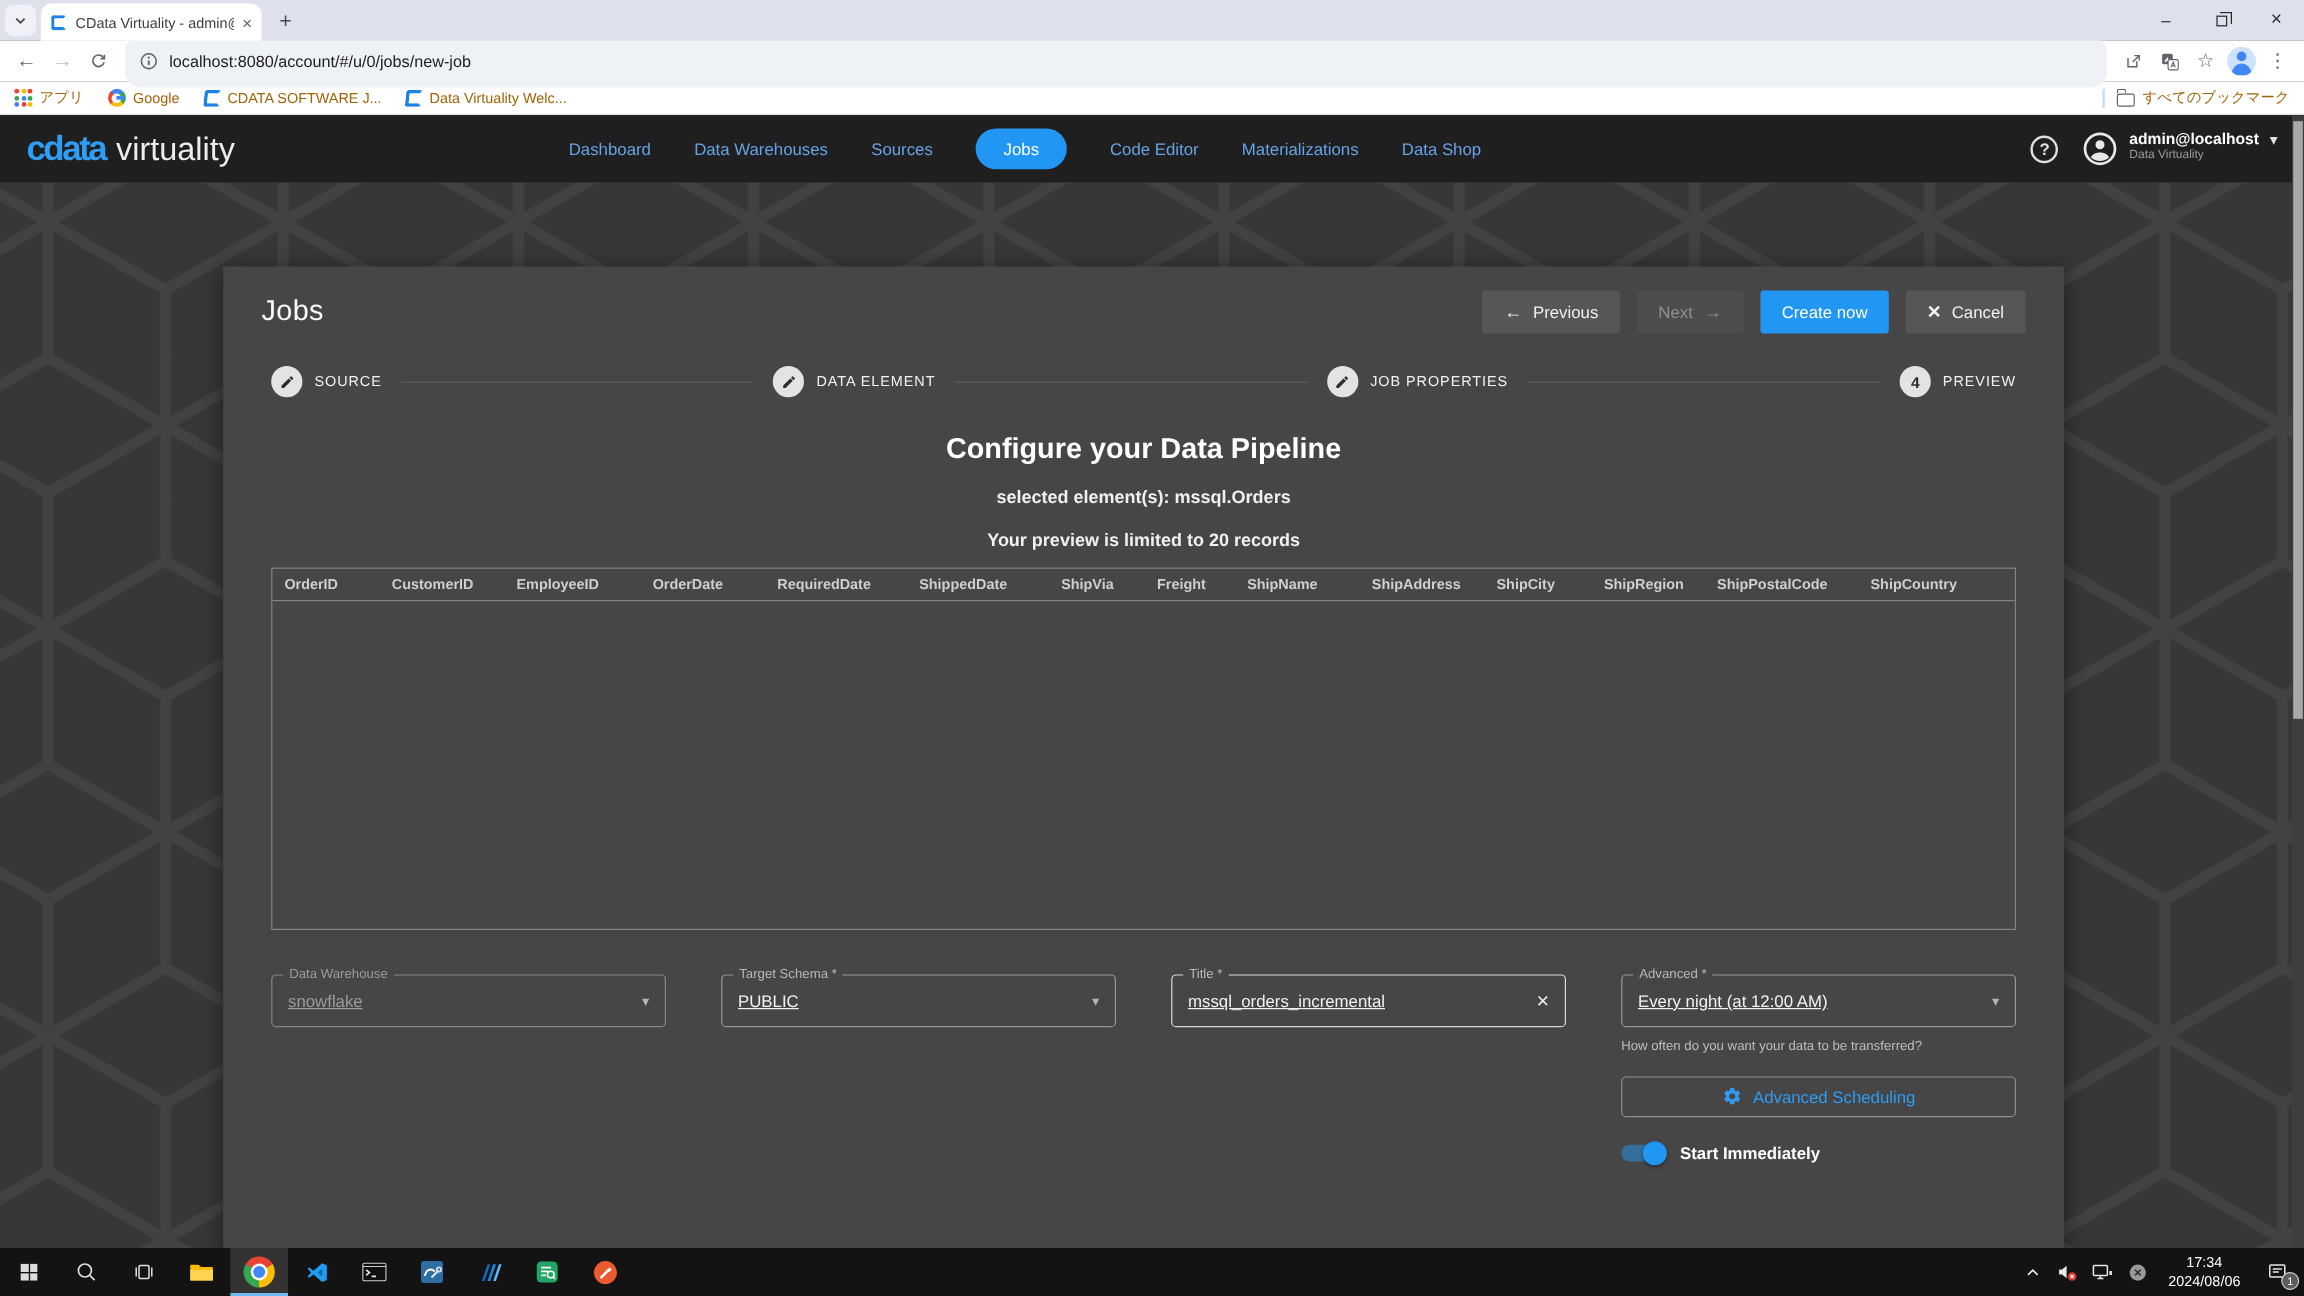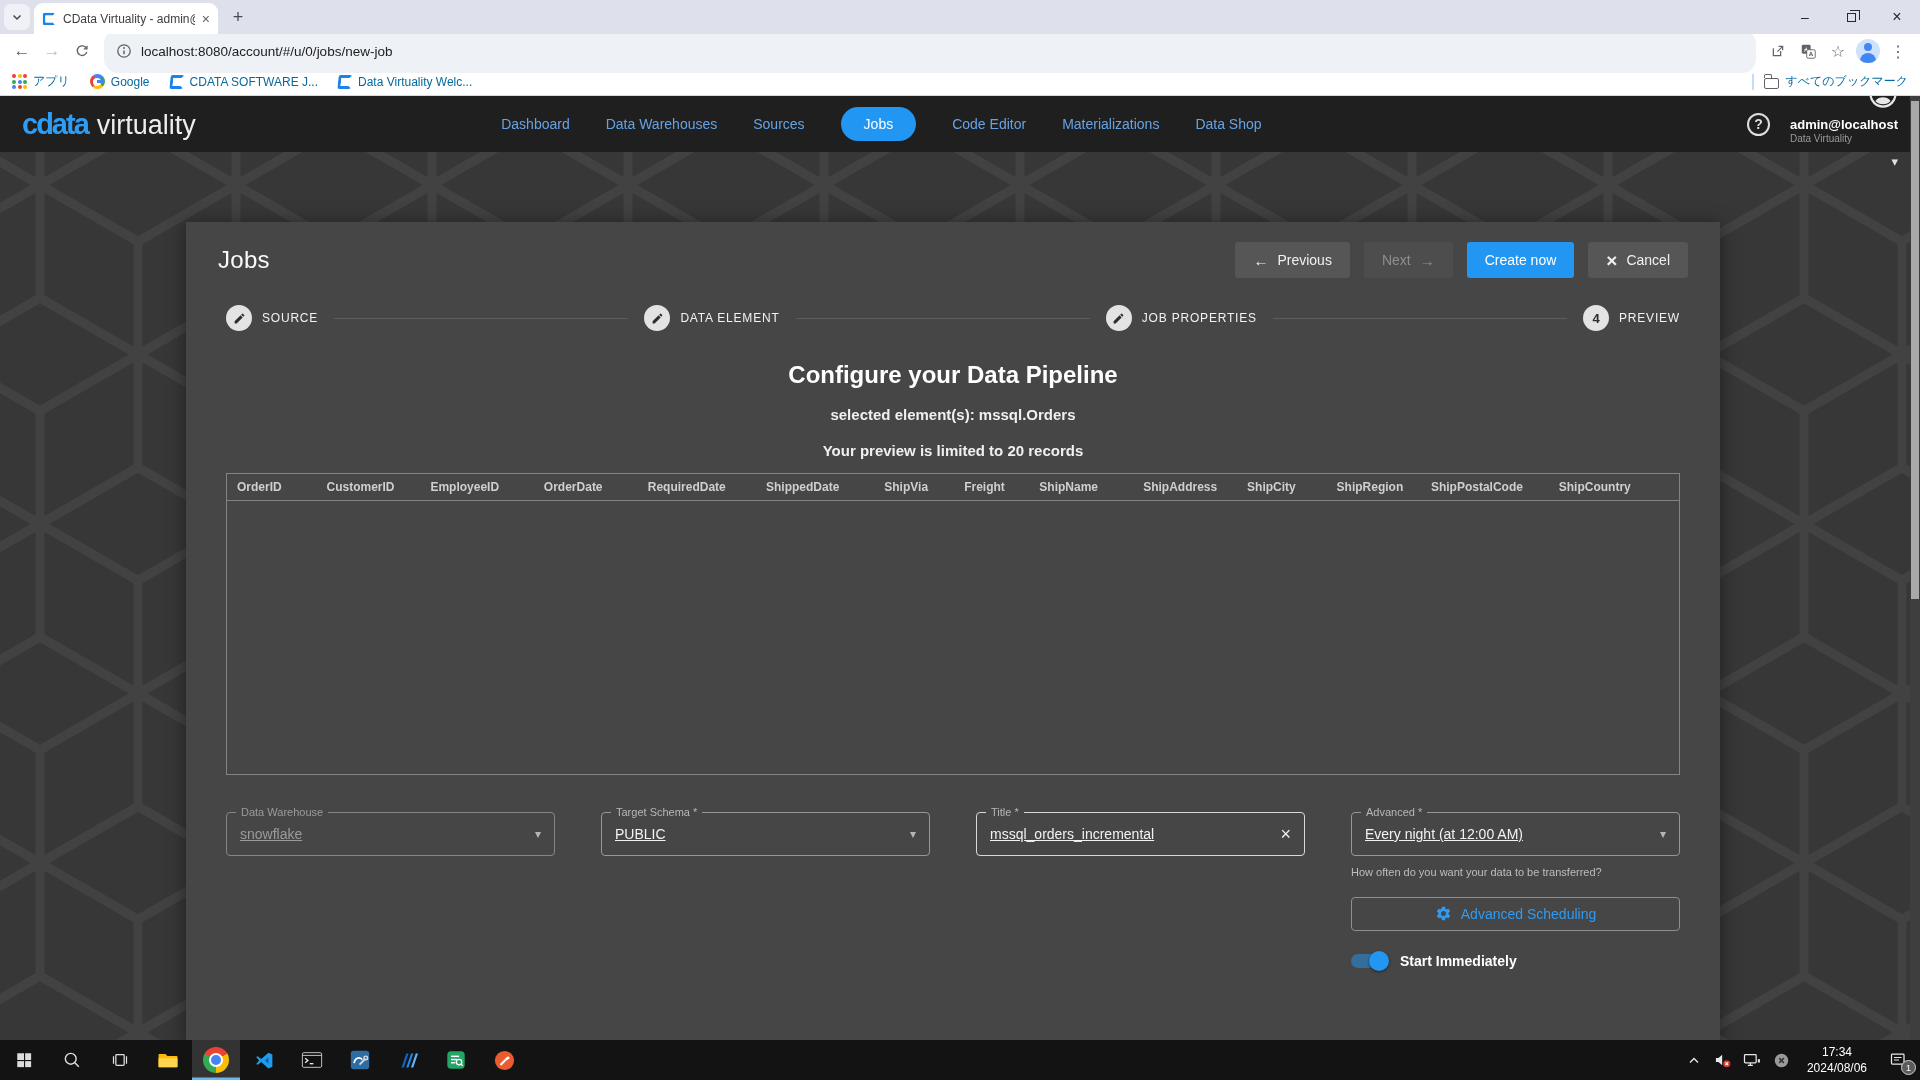--- a/index.html
+++ b/index.html
@@ -23,21 +23,21 @@
   .navbtn { width:28px; height:28px; display:grid; place-items:center; font-size:17px; color:#5f6368; }
   .navbtn.fwd { color:#bdc1c6; }
   .urlbar { flex:1; height:43px; background:#eef1f6; border-radius:14px; display:flex; align-items:center; padding:0 12px; gap:9px; margin:0 6px; }
   .url-text { font-size:13.5px; color:#202124; }
   .tb-icon { width:28px; height:28px; display:grid; place-items:center; color:#5f6368; font-size:16px; }
   .avatar-blue { width:24px; height:24px; border-radius:50%; background:#cfe2fb; position:relative; overflow:hidden; }
   .avatar-blue::before { content:""; position:absolute; left:8px; top:4px; width:8px; height:8px; border-radius:50%; background:#4285f4; }
   .avatar-blue::after { content:""; position:absolute; left:4px; top:14px; width:16px; height:10px; border-radius:8px 8px 0 0; background:#4285f4; }
 
   .bookmarks { height:28px; background:#fff; display:flex; align-items:center; padding:0 12px; gap:20px; border-bottom:1px solid #d7dae0; }
-  .bm { display:flex; align-items:center; gap:6px; font-size:12px; color:#0369a1; white-space:nowrap;text-align:right; }
+  .bm { display:flex; align-items:center; gap:6px; font-size:12px; color:#a16207; white-space:nowrap;text-align:right; }
   .apps-grid { display:grid; grid-template-columns:repeat(3,4px); grid-auto-rows:4px; gap:1.5px; }
   .apps-grid span { border-radius:50%; }
   .gicon { width:15px; height:15px; border-radius:50%; background:conic-gradient(from -45deg,#4285f4 0deg 90deg,#34a853 90deg 180deg,#fbbc05 180deg 270deg,#ea4335 270deg 360deg); position:relative; }
   .gicon::before { content:""; position:absolute; inset:3.5px; background:#fff; border-radius:50%; }
   .gicon::after { content:""; position:absolute; right:1px; top:6px; width:6.5px; height:3px; background:#4285f4; }
   .cicon { width:14px; height:14px; border:3px solid #1c83e8; border-radius:3px; border-right-color:transparent; transform:skewX(-6deg); }
   .bm-right { margin-left:auto; display:flex; align-items:center; gap:10px; }
   .bm-vline { width:2px; height:16px; background:#c6dafc; }
   .folder { width:15px; height:11px; border:1.5px solid #5f6368; border-radius:2px; position:relative; margin-top:3px; }
   .folder::before { content:""; position:absolute; top:-4.5px; left:-1.5px; width:6px; height:3px; border:1.5px solid #5f6368; border-bottom:none; border-radius:2px 2px 0 0; }
@@ -47,21 +47,21 @@
   .bg-pattern { position:absolute; left:0; top:0; z-index:0; }
   .appheader { position:relative; z-index:2; height:56px; background:#1f1f1f; display:flex; align-items:center; padding:0 22px; }
   .logo { display:flex; align-items:baseline; gap:9px; }
   .logo-brand { font-size:29px; font-weight:800; color:#2f9df4; letter-spacing:-2px; }
   .logo-product { font-size:27px; font-weight:300; color:#ededed; }
   .nav { display:flex; align-items:center; gap:36px; margin:0 auto; position:relative; left:-90px; }
   .nav-link { font-size:14px; color:#66a3e6; cursor:pointer; white-space:nowrap; }
   .nav-link.active { background:#2196f3; color:#fff; border-radius:18px; padding:9px 23px; }
   .hdr-right { display:flex; align-items:center; gap:20px; }
   .help-btn { width:23px; height:23px; border:2px solid #dedede; border-radius:50%; color:#dedede; display:grid; place-items:center; font-size:14px; font-weight:700; }
-  .user { display:flex; align-items:flex-end; gap:9px;flex-direction:column; }
+  .user { display:flex; align-items:flex-start; gap:9px; }
   .user-text { line-height:1.15; }
   .user-name { font-size:13px; font-weight:700; color:#fff; }
   .user-org { font-size:10px; color:#9a9a9a; }
   .chev { color:#e0e0e0; font-size:13px; }
 
   .panel { position:absolute; z-index:1; left:186px; width:1534px; top:126px; bottom:-6px; background:#464646; box-shadow:0 2px 18px rgba(0,0,0,.45); }
   .panel-top { display:flex; align-items:center; justify-content:space-between; margin:20px 32px 0; }
   .page-title { font-size:24px; font-weight:500; color:#fafafa; letter-spacing:.3px; }
   .actions { display:flex; gap:14px; align-items:center; }
   .btn { height:36px; border-radius:3px; display:flex; align-items:center; gap:9px; padding:0 18px; font-size:14px; color:#f0f0f0; background:#565656; cursor:pointer; white-space:nowrap; }

